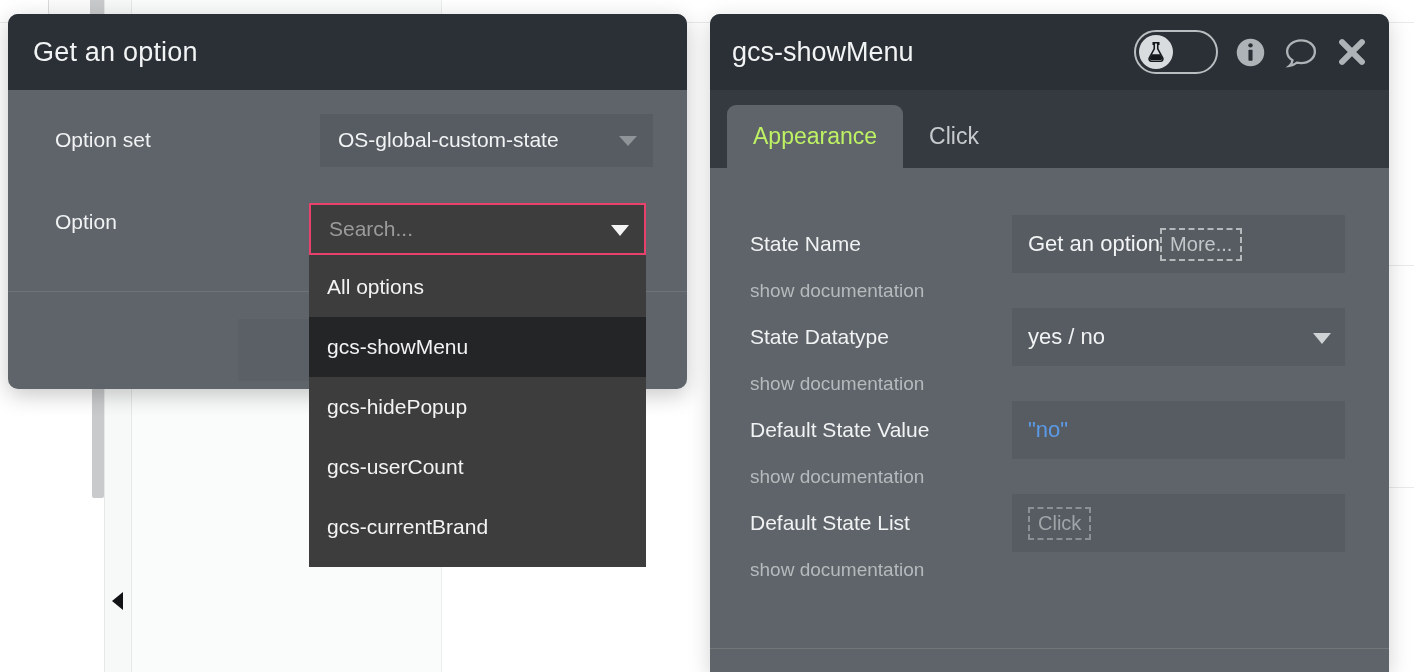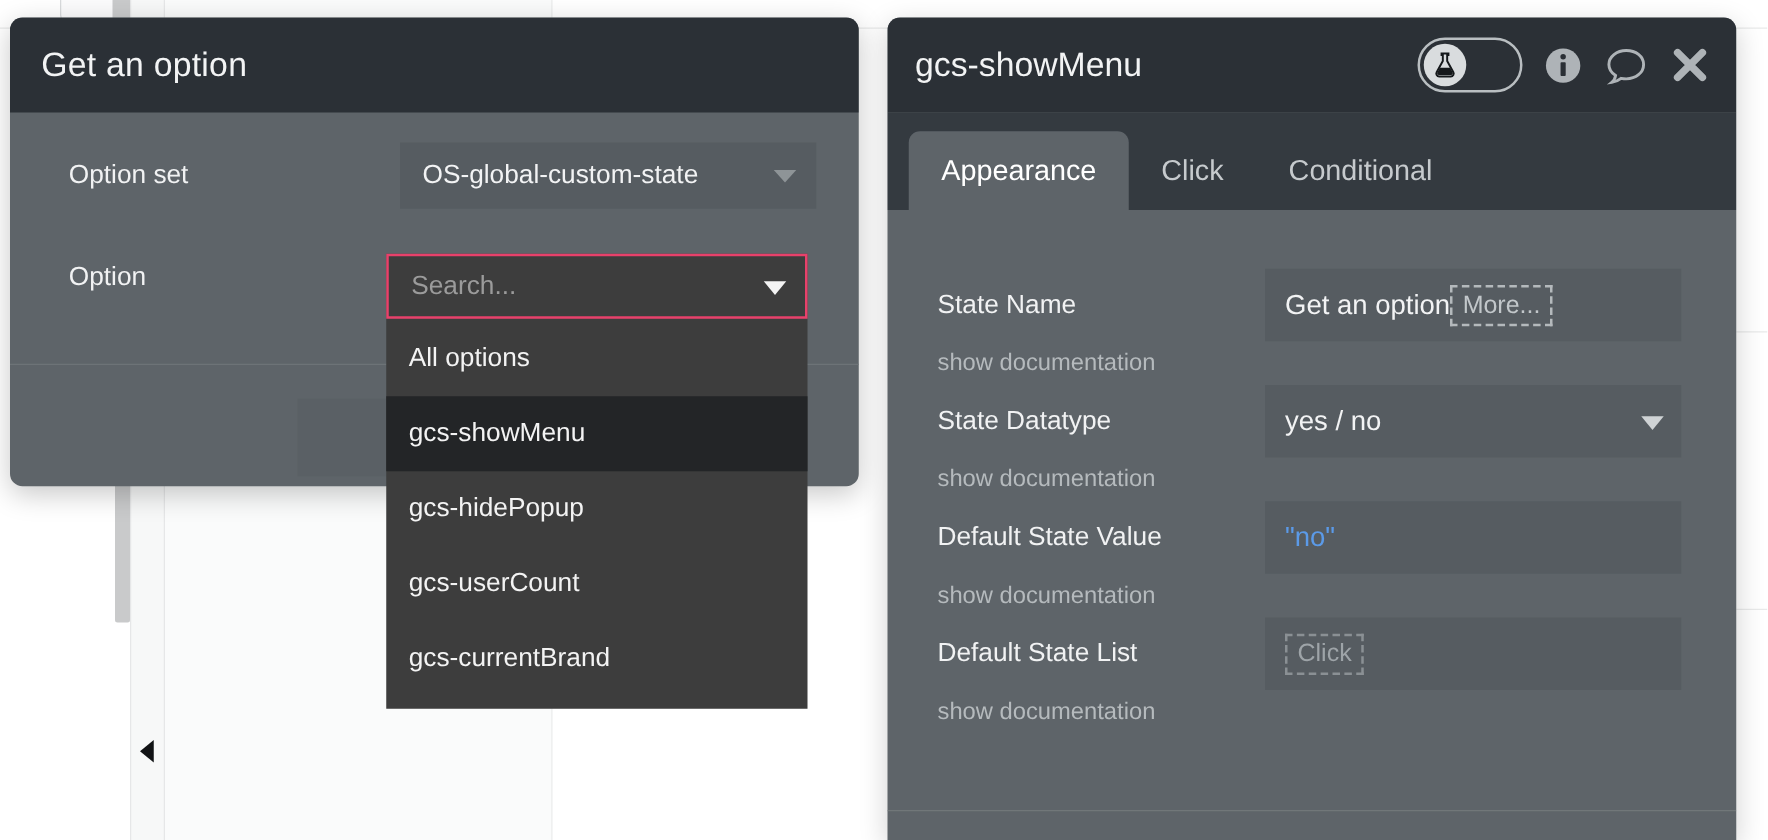--- a/index.html
+++ b/index.html
@@ -119,21 +119,21 @@
     display: flex; align-items: center; justify-content: center;
   }
   .icon-btn { display: flex; align-items: center; justify-content: center; }
 
   
   .tabs { height: 78px; background: #343a40; display: flex; align-items: flex-end; padding-left: 17px; }
   .tab {
     height: 63px; padding: 0 26px; display: flex; align-items: center;
     color: #c6cacd; font-size: 23px;
   }
-  .tab.active { background: #5e6469; color: #ffffff; border-radius: 9px 9px 0 0; }
+  .tab.active { background: #5e6469; color: #bef264; border-radius: 9px 9px 0 0; }
 
   
   .panel-body { padding: 18px 44px 0 40px; margin-top: 29px; }
   .prow { margin-bottom: 6px; }
   .prow-main { display: flex; align-items: center; height: 58px; }
   .prow-label { color: #f1f2f3; font-size: 21px; width: 262px; flex: none; }
   .pfield {
     flex: 1; height: 58px; background: #565c61; display: flex; align-items: center;
     padding: 0 16px; position: relative;
   }
@@ -242,21 +242,20 @@
           <svg width="34" height="34" viewBox="0 0 24 24">
             <path d="M5 5 L19 19 M19 5 L5 19" stroke="#aeb3b7" stroke-width="4.2" stroke-linecap="round"></path>
           </svg>
         </div>
       </div>
     </div>
 
     <div class="tabs">
       <div class="tab active">Appearance</div>
       <div class="tab">Click</div>
-      <div class="tab">Conditional</div>
     </div>
 
     <div class="panel-body">
 
       <div class="prow">
         <div class="prow-main">
           <div class="prow-label">State Name</div>
           <div class="pfield">
             <span class="pfield-text">Get an option</span>
             <span class="chip-dashed">More...</span>

